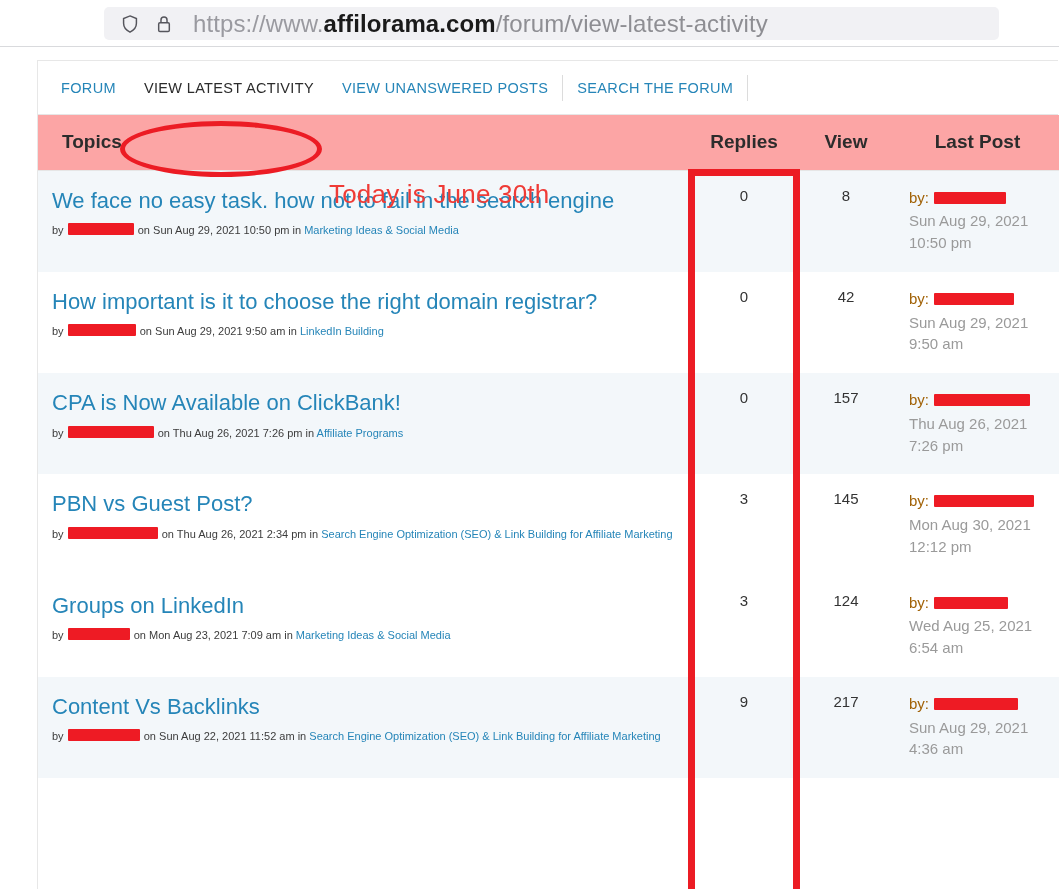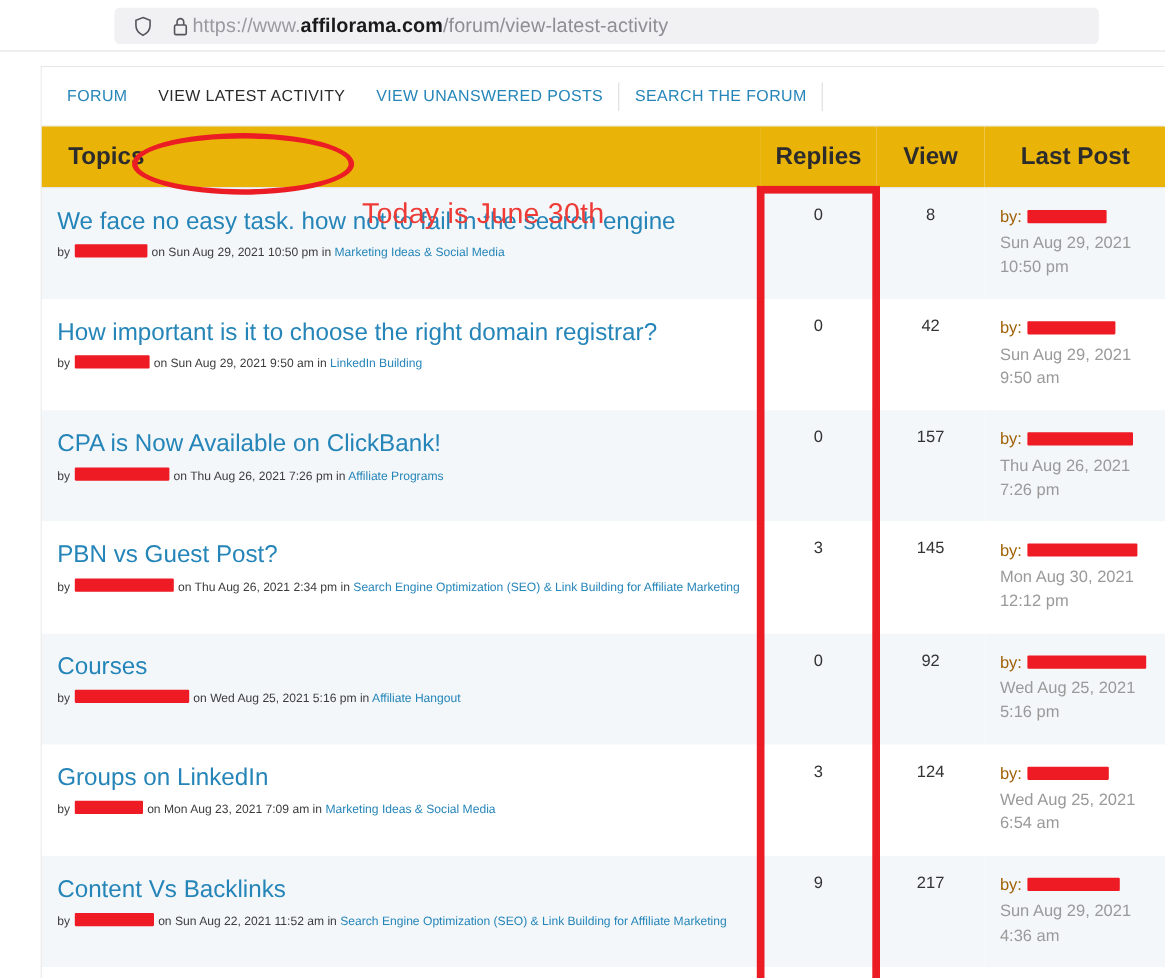--- a/index.html
+++ b/index.html
@@ -28,21 +28,22 @@
     height: 33px;
     background: #f1f1f4;
     border-radius: 5px;
     display: flex;
     align-items: center;
     padding-left: 15px;
   }
   .chrome-icon { width: 22px; height: 22px; flex: 0 0 auto; display:block; }
   .icon-gap { width: 12px; }
   .url-text {
-    font-size: 18px;
+    margin-left: 18px;
+    font-size: 24px;
     color: #8e8e93;
     letter-spacing: .1px;
     white-space: nowrap;
   }
   .url-text b { color: #1a1a1a; font-weight: 700; }
   .url-text .scheme { color: #9a9aa0; }
 
   
   .page {
     position: relative;
@@ -87,22 +88,22 @@
     background: #dcdcdc;
   }
 
   
   table.forum {
     width: 100%;
     border-collapse: collapse;
     table-layout: fixed;
   }
   table.forum thead th {
-    background: #eab308;
-    font-size: 22px;
+    background: #fca5a5;
+    font-size: 19px;
     font-weight: 700;
     color: #2c2c2c;
     height: 55px;
     padding: 0 14px;
     border-bottom: 1px solid #e6e6e6;
     text-align: center;
     vertical-align: middle;
   }
   table.forum thead th.topics-col { text-align: left; padding-left: 24px; }
 
@@ -274,29 +275,20 @@
           </tr>
           <tr class="row-plain">
             <td class="topic-cell">
               <a class="topic-title">PBN vs Guest Post?</a>
               <div class="topic-meta"><span>by</span> <span class="redact" style="width: 90px;"></span> <span>on Thu Aug 26, 2021 2:34 pm in</span> <a>Search Engine Optimization (SEO) &amp; Link Building for Affiliate Marketing</a></div>
             </td>
             <td class="num-cell">3</td>
             <td class="num-cell">145</td>
             <td class="lastpost-cell"><span class="lastpost-by"><span>by:</span> <span class="redact" style="width: 100px;"></span></span><span class="lastpost-date">Mon Aug 30, 2021 12:12 pm</span></td>
           </tr>
-          <tr class="row-alt">
-            <td class="topic-cell">
-              <a class="topic-title">Courses</a>
-              <div class="topic-meta"><span>by</span> <span class="redact" style="width: 104px;"></span> <span>on Wed Aug 25, 2021 5:16 pm in</span> <a>Affiliate Hangout</a></div>
-            </td>
-            <td class="num-cell">0</td>
-            <td class="num-cell">92</td>
-            <td class="lastpost-cell"><span class="lastpost-by"><span>by:</span> <span class="redact" style="width: 108px;"></span></span><span class="lastpost-date">Wed Aug 25, 2021 5:16 pm</span></td>
-          </tr>
           <tr class="row-plain">
             <td class="topic-cell">
               <a class="topic-title">Groups on LinkedIn</a>
               <div class="topic-meta"><span>by</span> <span class="redact" style="width: 62px;"></span> <span>on Mon Aug 23, 2021 7:09 am in</span> <a>Marketing Ideas &amp; Social Media</a></div>
             </td>
             <td class="num-cell">3</td>
             <td class="num-cell">124</td>
             <td class="lastpost-cell"><span class="lastpost-by"><span>by:</span> <span class="redact" style="width: 74px;"></span></span><span class="lastpost-date">Wed Aug 25, 2021 6:54 am</span></td>
           </tr>
           <tr class="row-alt">

